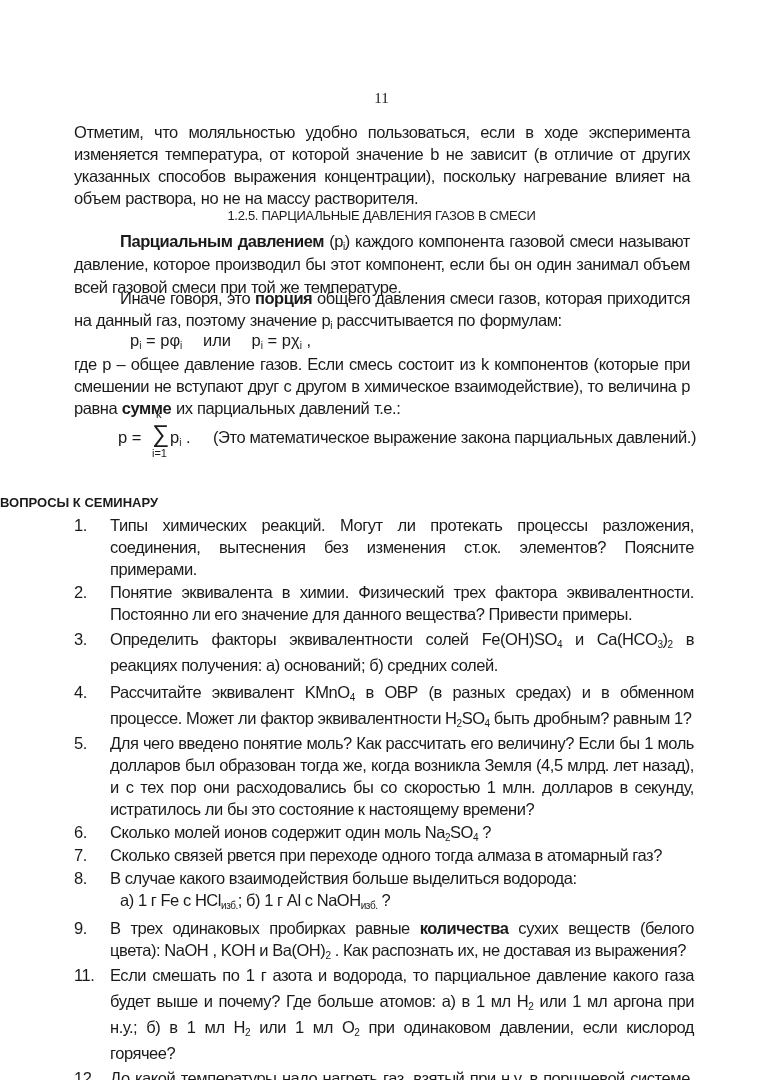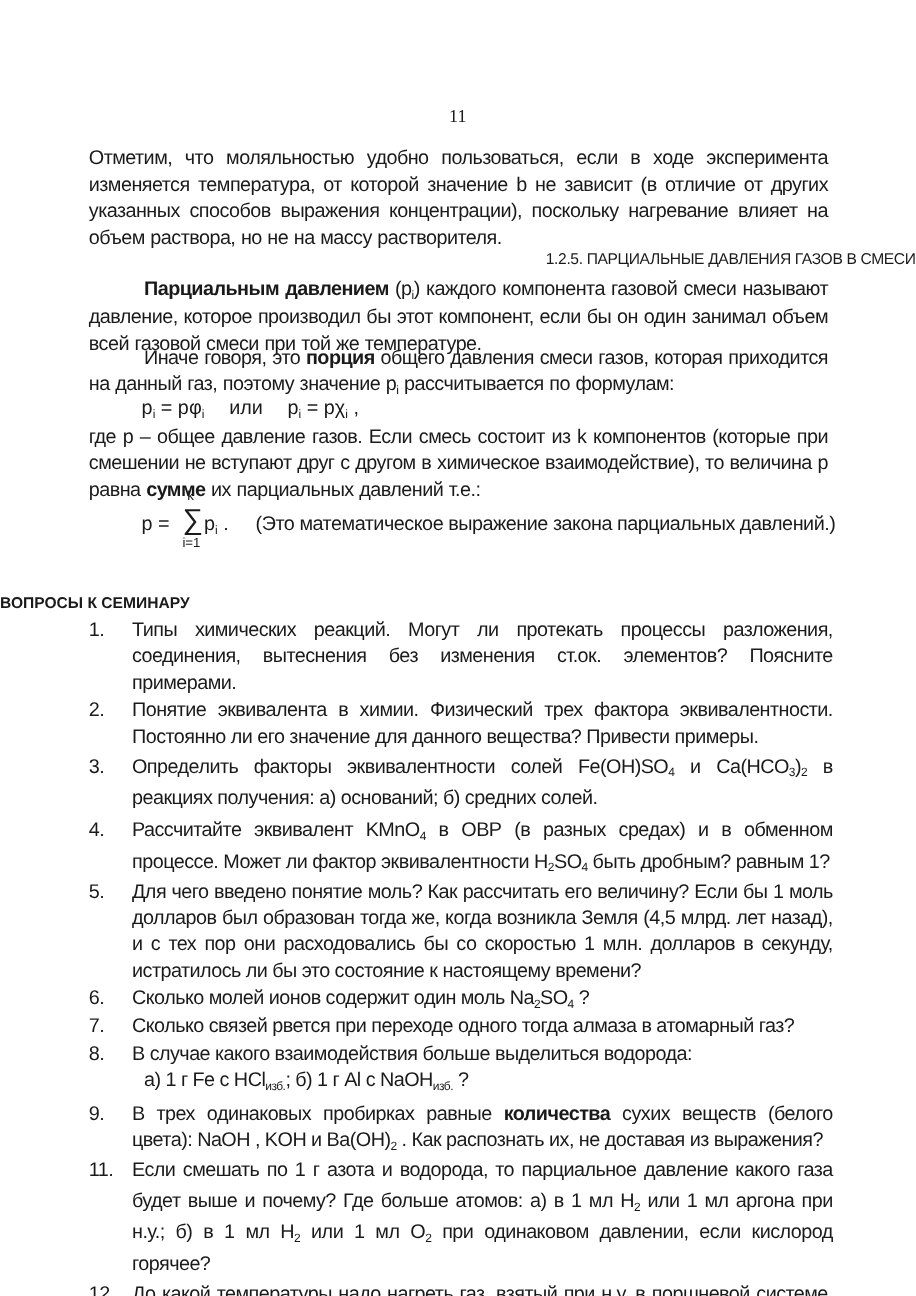--- a/index.html
+++ b/index.html
@@ -13,27 +13,27 @@
     position: absolute; top: 46px; left: 0; width: 763px; text-align: center;
     font-family: "Liberation Serif", serif; font-size: 15px;
   }
   .para {
     position: absolute; left: 74px; width: 616px;
     font-size: 16.5px; line-height: 22px; text-align: justify;
     letter-spacing: -0.45px; word-spacing: 0.5px;
   }
   .indent { text-indent: 46px; }
   .heading {
-    position: absolute; left: 0; width: 763px; text-align: right;
+    position: absolute; left: 0; width: 763px; text-align: center;
     font-size: 13px; letter-spacing: -0.3px;
   }
   .bold { font-weight: bold; }
   .sub { font-size: 10px; vertical-align: -3px; line-height: 0; }
   .formula {
-    position: absolute; left: 118px; font-size: 16.5px; text-align: right;
+    position: absolute; left: 130px; font-size: 16.5px; text-align: right;
   }
   .sum-block {
     position: absolute; left: 118px; top: 364px; width: 580px; height: 50px;
     font-size: 16.5px;
   }
   .sum-p { position: absolute; left: 0; top: 20px; }
   .sum-sigma { position: absolute; left: 34px; top: 14px; font-size: 24px; line-height: 24px; }
   .sum-top { position: absolute; left: 38px; top: 0; font-size: 11px; }
   .sum-bot { position: absolute; left: 34px; top: 39px; font-size: 11px; }
   .sum-pi { position: absolute; left: 52px; top: 20px; }

